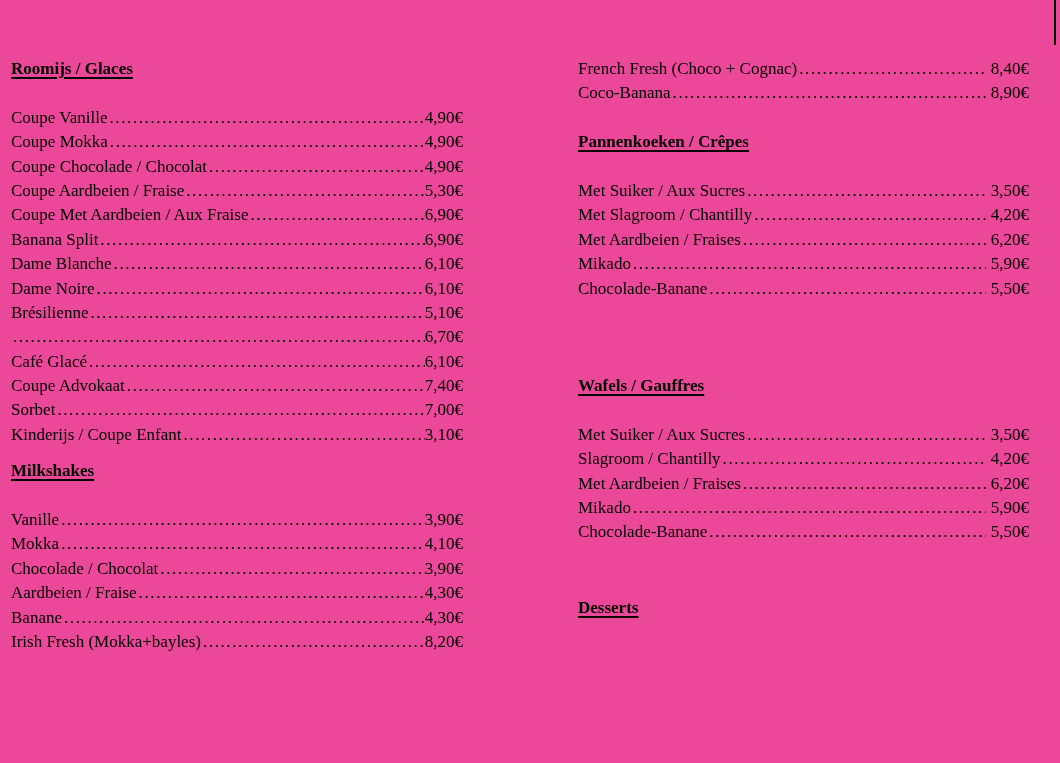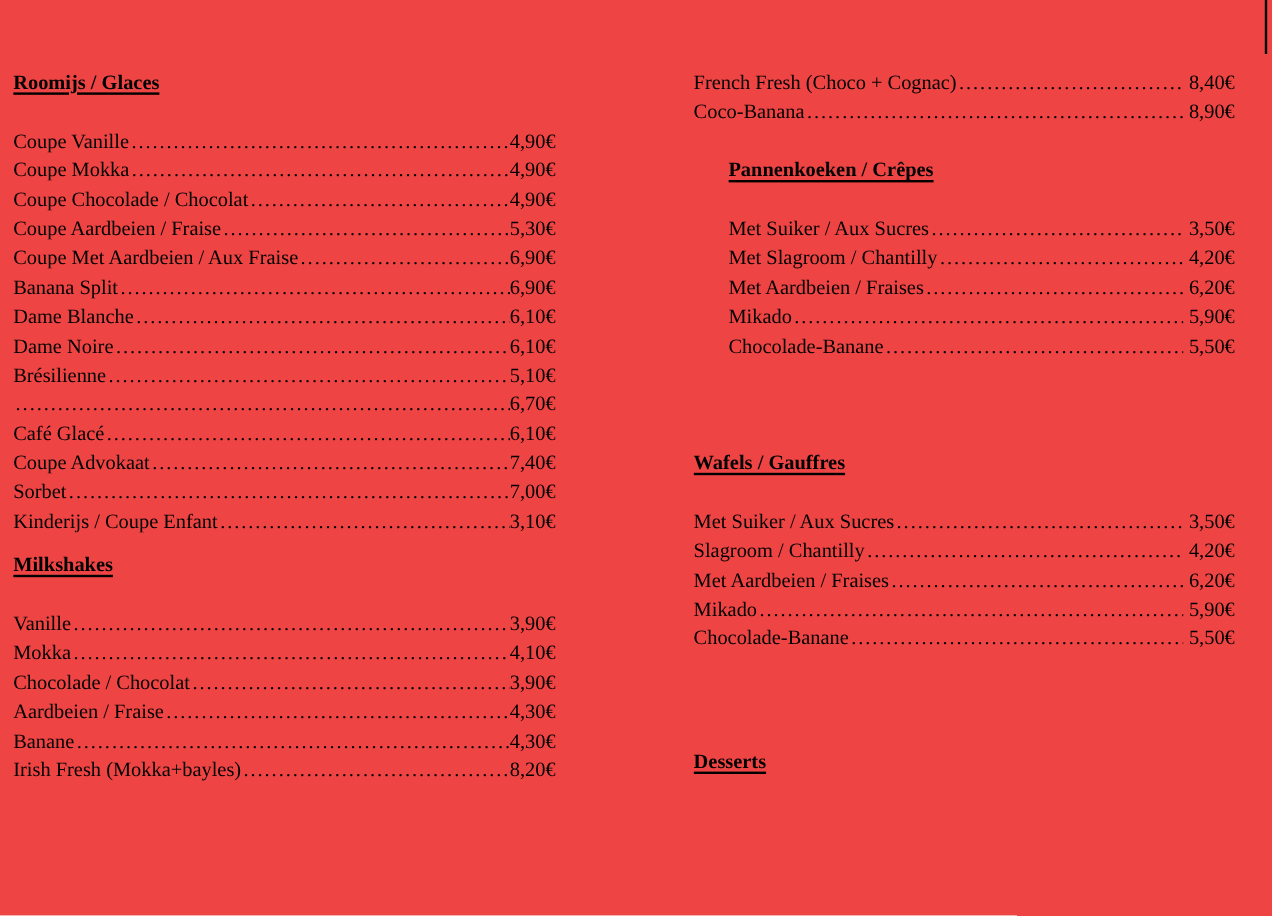--- a/index.html
+++ b/index.html
@@ -4,21 +4,21 @@
 <style>
   html, body {
     margin: 0;
     padding: 0;
     background: #ffffff;
   }
   .page {
     position: relative;
     width: 1060px;
     height: 763px;
-    background: #ef4444;
+    background: #ec4899;
     overflow: hidden;
     font-family: "Liberation Serif", "DejaVu Serif", serif;
     font-size: 17px;
     color: #000000;
   }
   .menu-column {
     position: absolute;
     top: 57px;
   }
   #col-left  { left: 11px;  width: 452px; }
@@ -183,21 +183,21 @@
           <span class="item-name">French Fresh (Choco + Cognac)</span>
           <span class="dot-leader"></span>
           <span class="item-price">8,40€</span>
         </div>
         <div class="row item-row">
           <span class="item-name">Coco-Banana</span>
           <span class="dot-leader"></span>
           <span class="item-price">8,90€</span>
         </div>
       </div>
-      <div class="section" style="margin-top: 24.4px; margin-left: 29px;">
+      <div class="section" style="margin-top: 24.4px;">
         <div class="row heading-row">
           <span class="heading">Pannenkoeken / Crêpes</span>
         </div>
         <div class="row blank-row"></div>
         <div class="row item-row">
           <span class="item-name">Met Suiker / Aux Sucres</span>
           <span class="dot-leader"></span>
           <span class="item-price">3,50€</span>
         </div>
         <div class="row item-row">
@@ -245,20 +245,20 @@
           <span class="item-name">Mikado</span>
           <span class="dot-leader"></span>
           <span class="item-price">5,90€</span>
         </div>
         <div class="row item-row">
           <span class="item-name">Chocolade-Banane</span>
           <span class="dot-leader"></span>
           <span class="item-price">5,50€</span>
         </div>
       </div>
-      <div class="section" style="margin-top: 78px;">
+      <div class="section" style="margin-top: 51px;">
         <div class="row heading-row">
           <span class="heading">Desserts</span>
         </div>
       </div>
     </div>
   <div class="artifact-line"></div>
 </div>
 
 </body></html>

